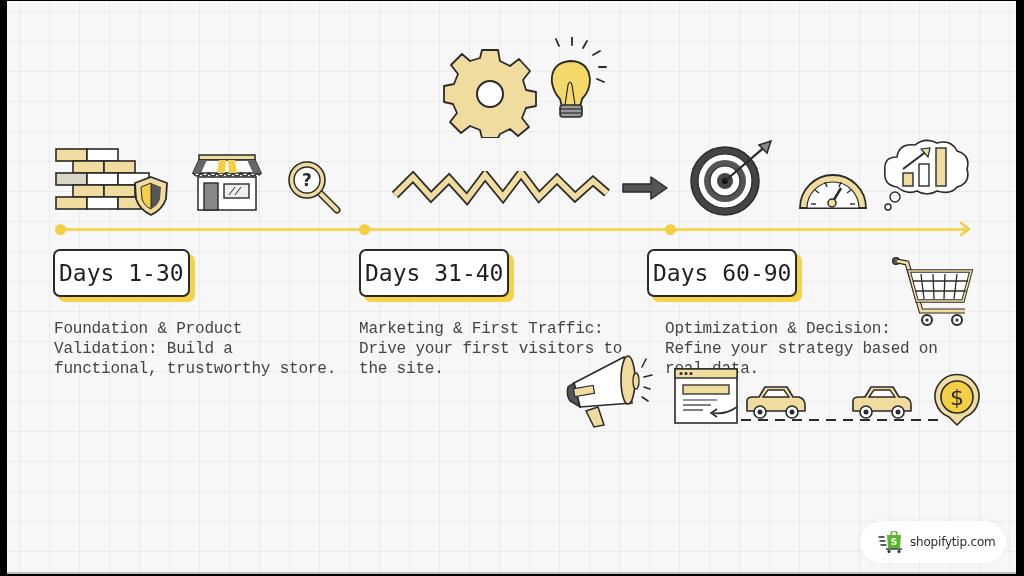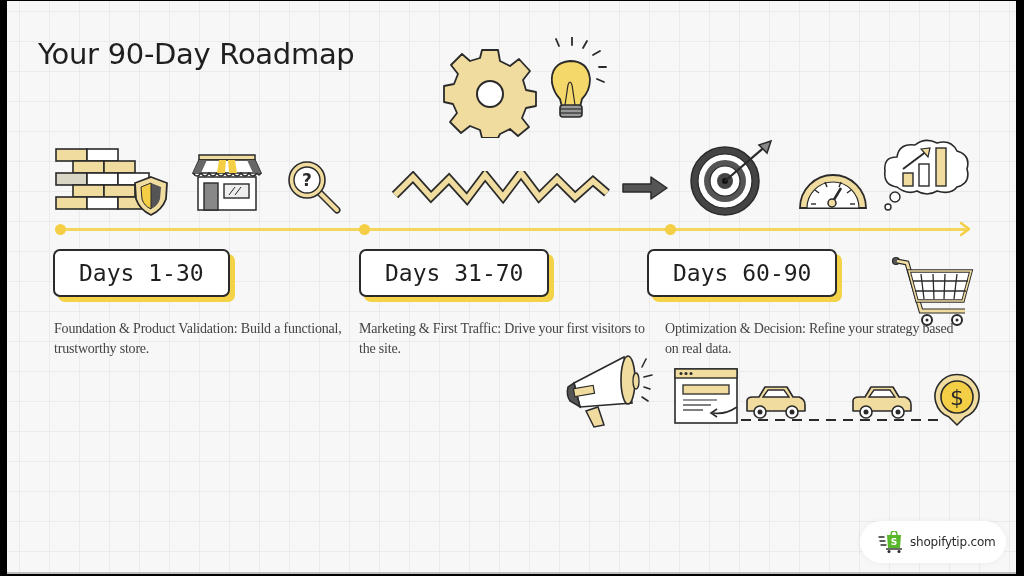--- a/index.html
+++ b/index.html
@@ -21,58 +21,57 @@
     font-size: 29px; font-weight: 500; color: #1f1f1f; letter-spacing: -0.3px;
     font-family: "DejaVu Sans", sans-serif;
   }
   .timeline {
     position: absolute; left: 52px; top: 227px; width: 908px; height: 3px;
     background: #f5d65c; border-radius: 2px;
   }
   .tl-arrow { position: absolute; left: 952px; top: 220px; }
   .dot { position: absolute; width: 11px; height: 11px; border-radius: 50%; background: #f4cf45; top: 223px; }
   .phase-box {
-    position: absolute; height: 48px; padding: 0 24px;
+    position: absolute; height: 48px; padding: 0 4px;
     border: 2px solid #2a2a2a; border-radius: 7px; background: #fff;
     box-shadow: 5px 5px 0 #f4d348;
     font-family: "DejaVu Sans Mono", "Liberation Mono", monospace;
     font-size: 23px; color: #1f1f1f; line-height: 44px; white-space: nowrap;
   }
   .desc {
-    position: absolute; font-size: 14px; line-height: 20px; color: #444; width: 290px;
-    font-family: Liberation Serif, serif; letter-spacing: -0.2px;
+    position: absolute; font-size: 16px; line-height: 20px; color: #444; width: 290px;
+    font-family: Liberation Mono, monospace; letter-spacing: -0.2px;
   }
   .ill { position: absolute; }
   .badge {
     position: absolute; left: 853px; top: 520px; width: 146px; height: 42px;
     background: #ffffff; border-radius: 21px;
     display: flex; align-items: center; gap: 6px; padding-left: 18px;
     box-shadow: 0 0 6px rgba(0,0,0,0.05);
   }
   .badge-text { font-family: "DejaVu Sans", sans-serif; font-weight: normal; font-size: 12px; color: #2b2b2b; letter-spacing: -0.2px; }
 </style>
 </head>
 <body>
 
 <div class="frame">
 
-  <div class="title">Your 90-Day Roadmap</div>
 
   <div class="timeline"></div>
   <svg class="tl-arrow" width="14" height="16" viewBox="0 0 14 16">
     <polyline points="2,2 10,8 2,14" fill="none" stroke="#f4cf45" stroke-width="2.5" stroke-linecap="round" stroke-linejoin="round"></polyline>
   </svg>
   <div class="dot" style="left:48px"></div>
   <div class="dot" style="left:352px"></div>
   <div class="dot" style="left:658px"></div>
 
   <div class="phase-box" style="left:46px; top:248px;">Days 1-30</div>
   <div class="desc" style="left:47px; top:318px;">Foundation &amp; Product Validation: Build a functional, trustworthy store.</div>
 
-  <div class="phase-box" style="left:352px; top:248px;">Days 31-70</div>
+  <div class="phase-box" style="left:352px; top:248px;">Days 31-40</div>
   <div class="desc" style="left:352px; top:318px;">Marketing &amp; First Traffic: Drive your first visitors to the site.</div>
 
   <div class="phase-box" style="left:640px; top:248px;">Days 60-90</div>
   <div class="desc" style="left:658px; top:318px;">Optimization &amp; Decision: Refine your strategy based on real data.</div>
 
   <svg class="ill" style="left:47px; top:146px" width="115" height="70" viewBox="0 0 115 70">
     <g stroke="#2a2a2a" stroke-width="1.6">
       <rect x="2" y="2" width="31" height="12" fill="#f1dca0"></rect>
       <rect x="33" y="2" width="31" height="12" fill="#fff"></rect>
       <rect x="19" y="14" width="31" height="12" fill="#f1dca0"></rect>

